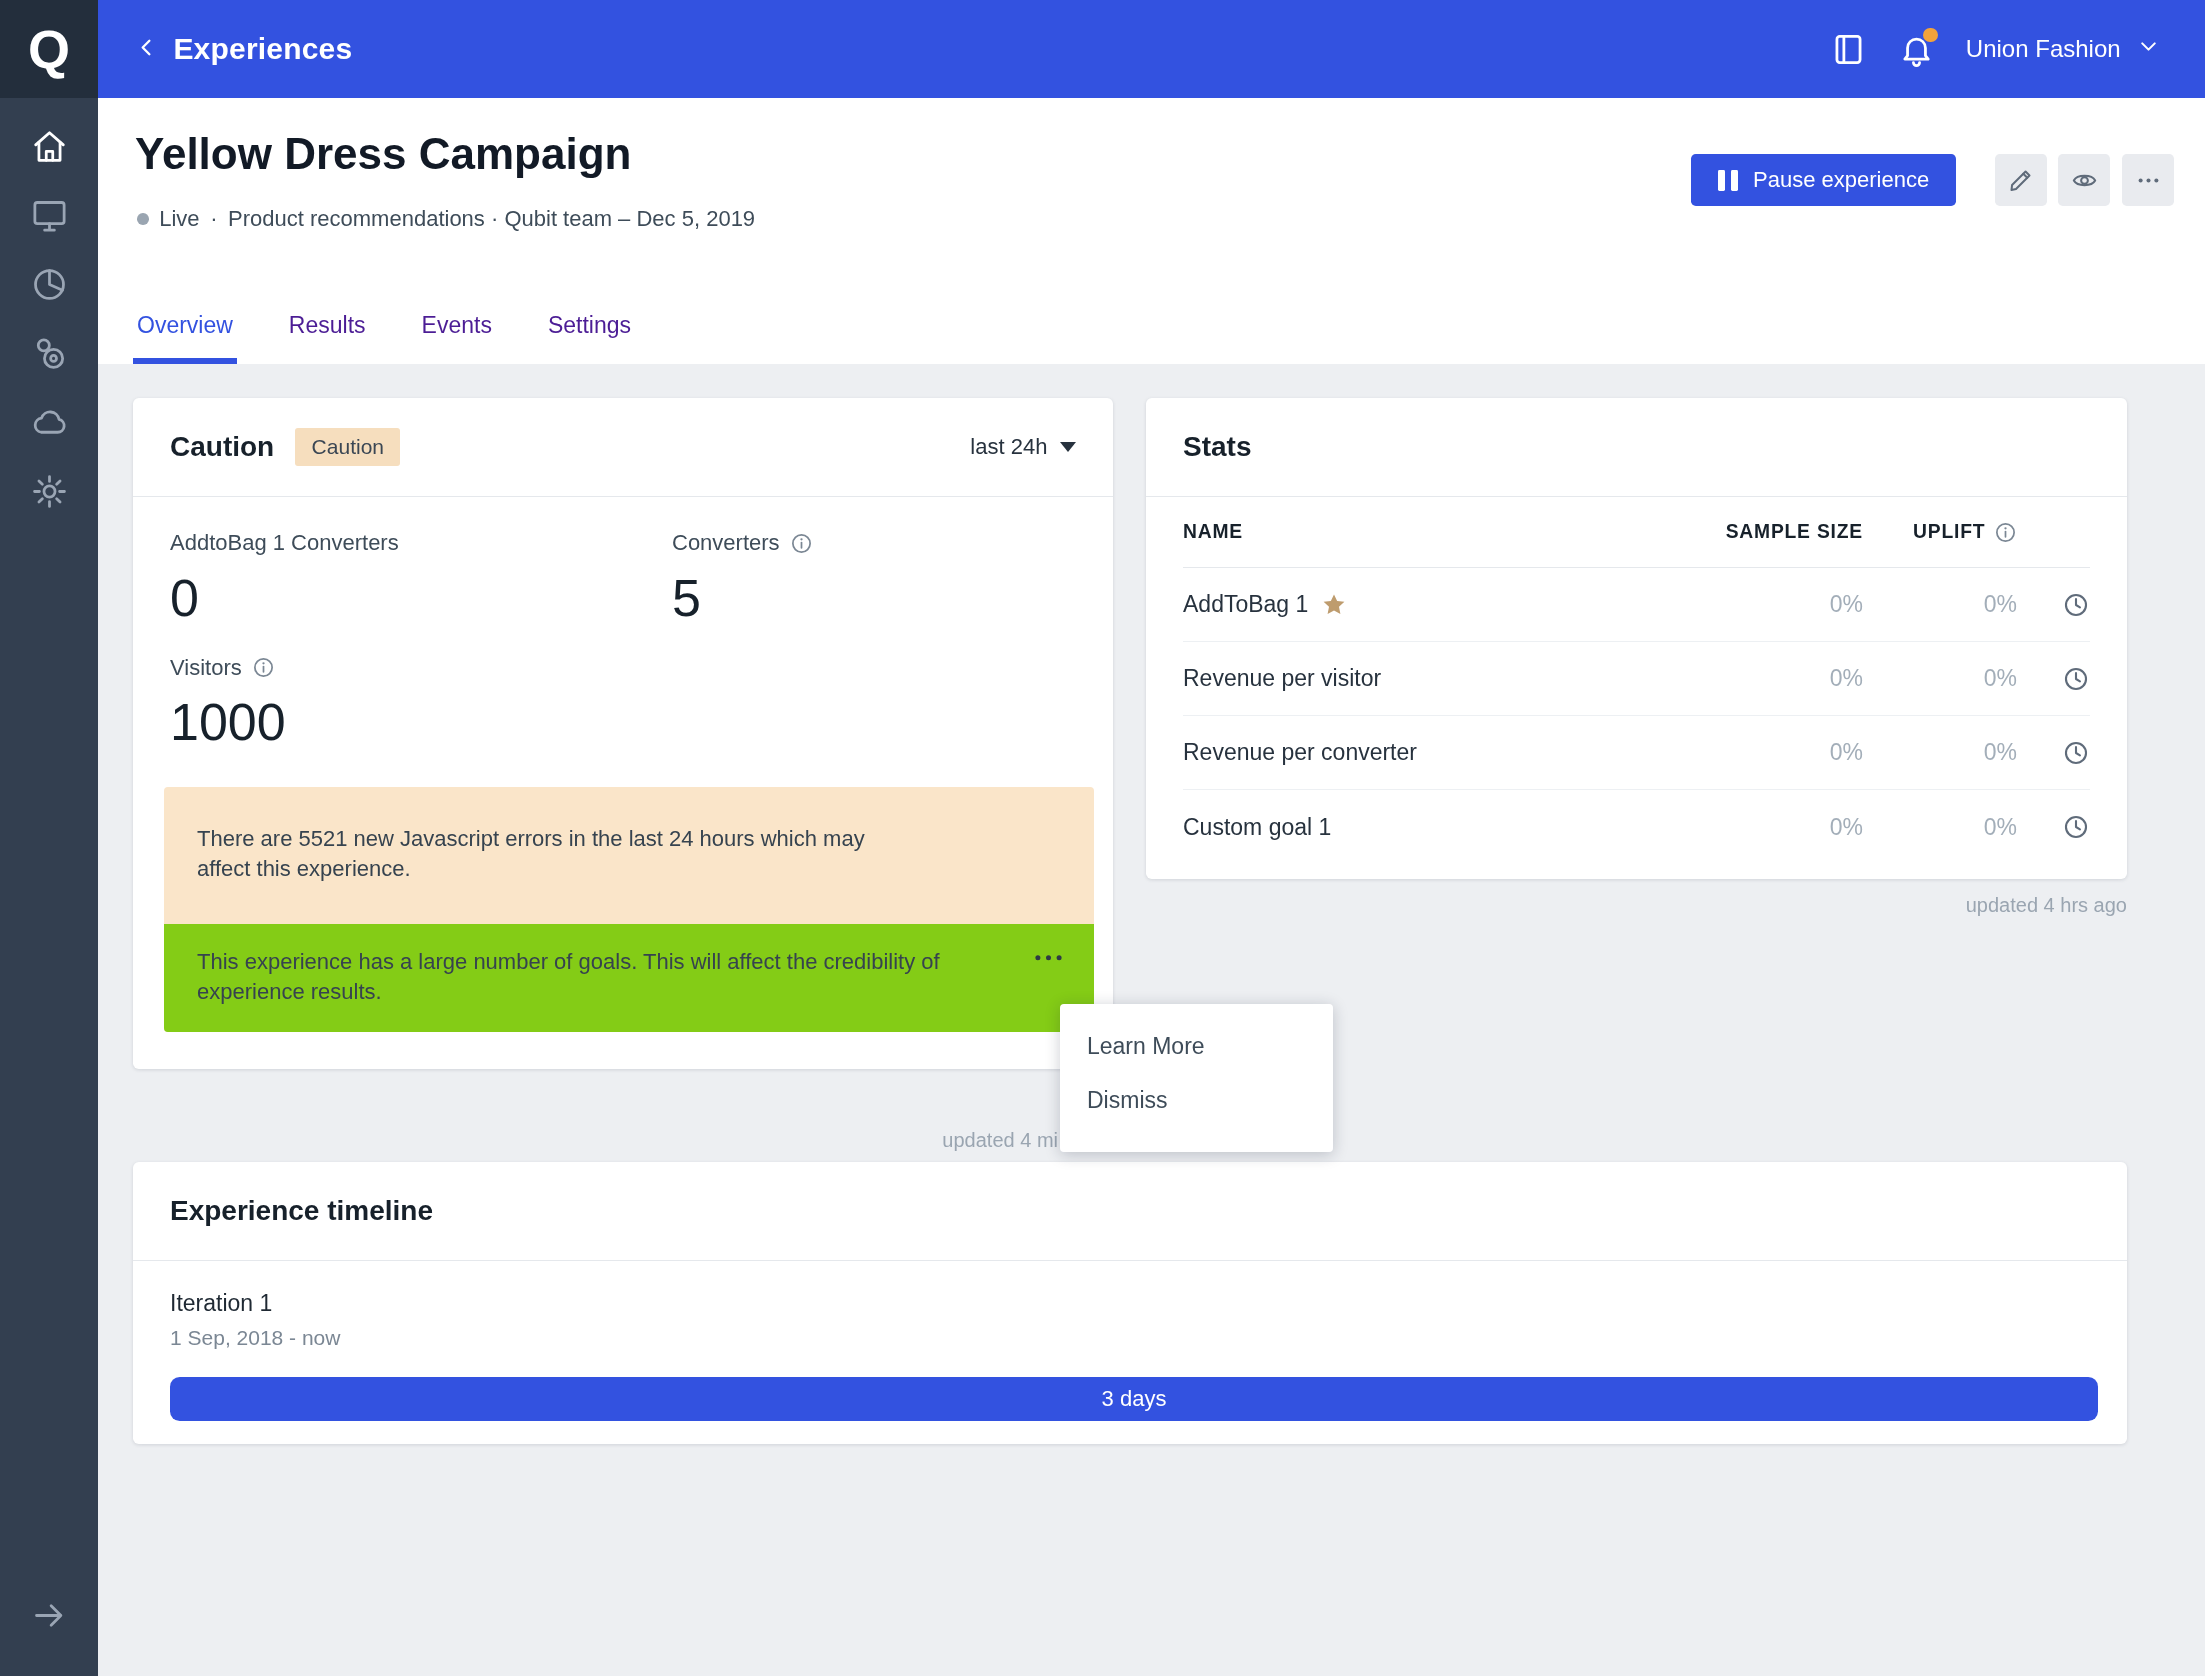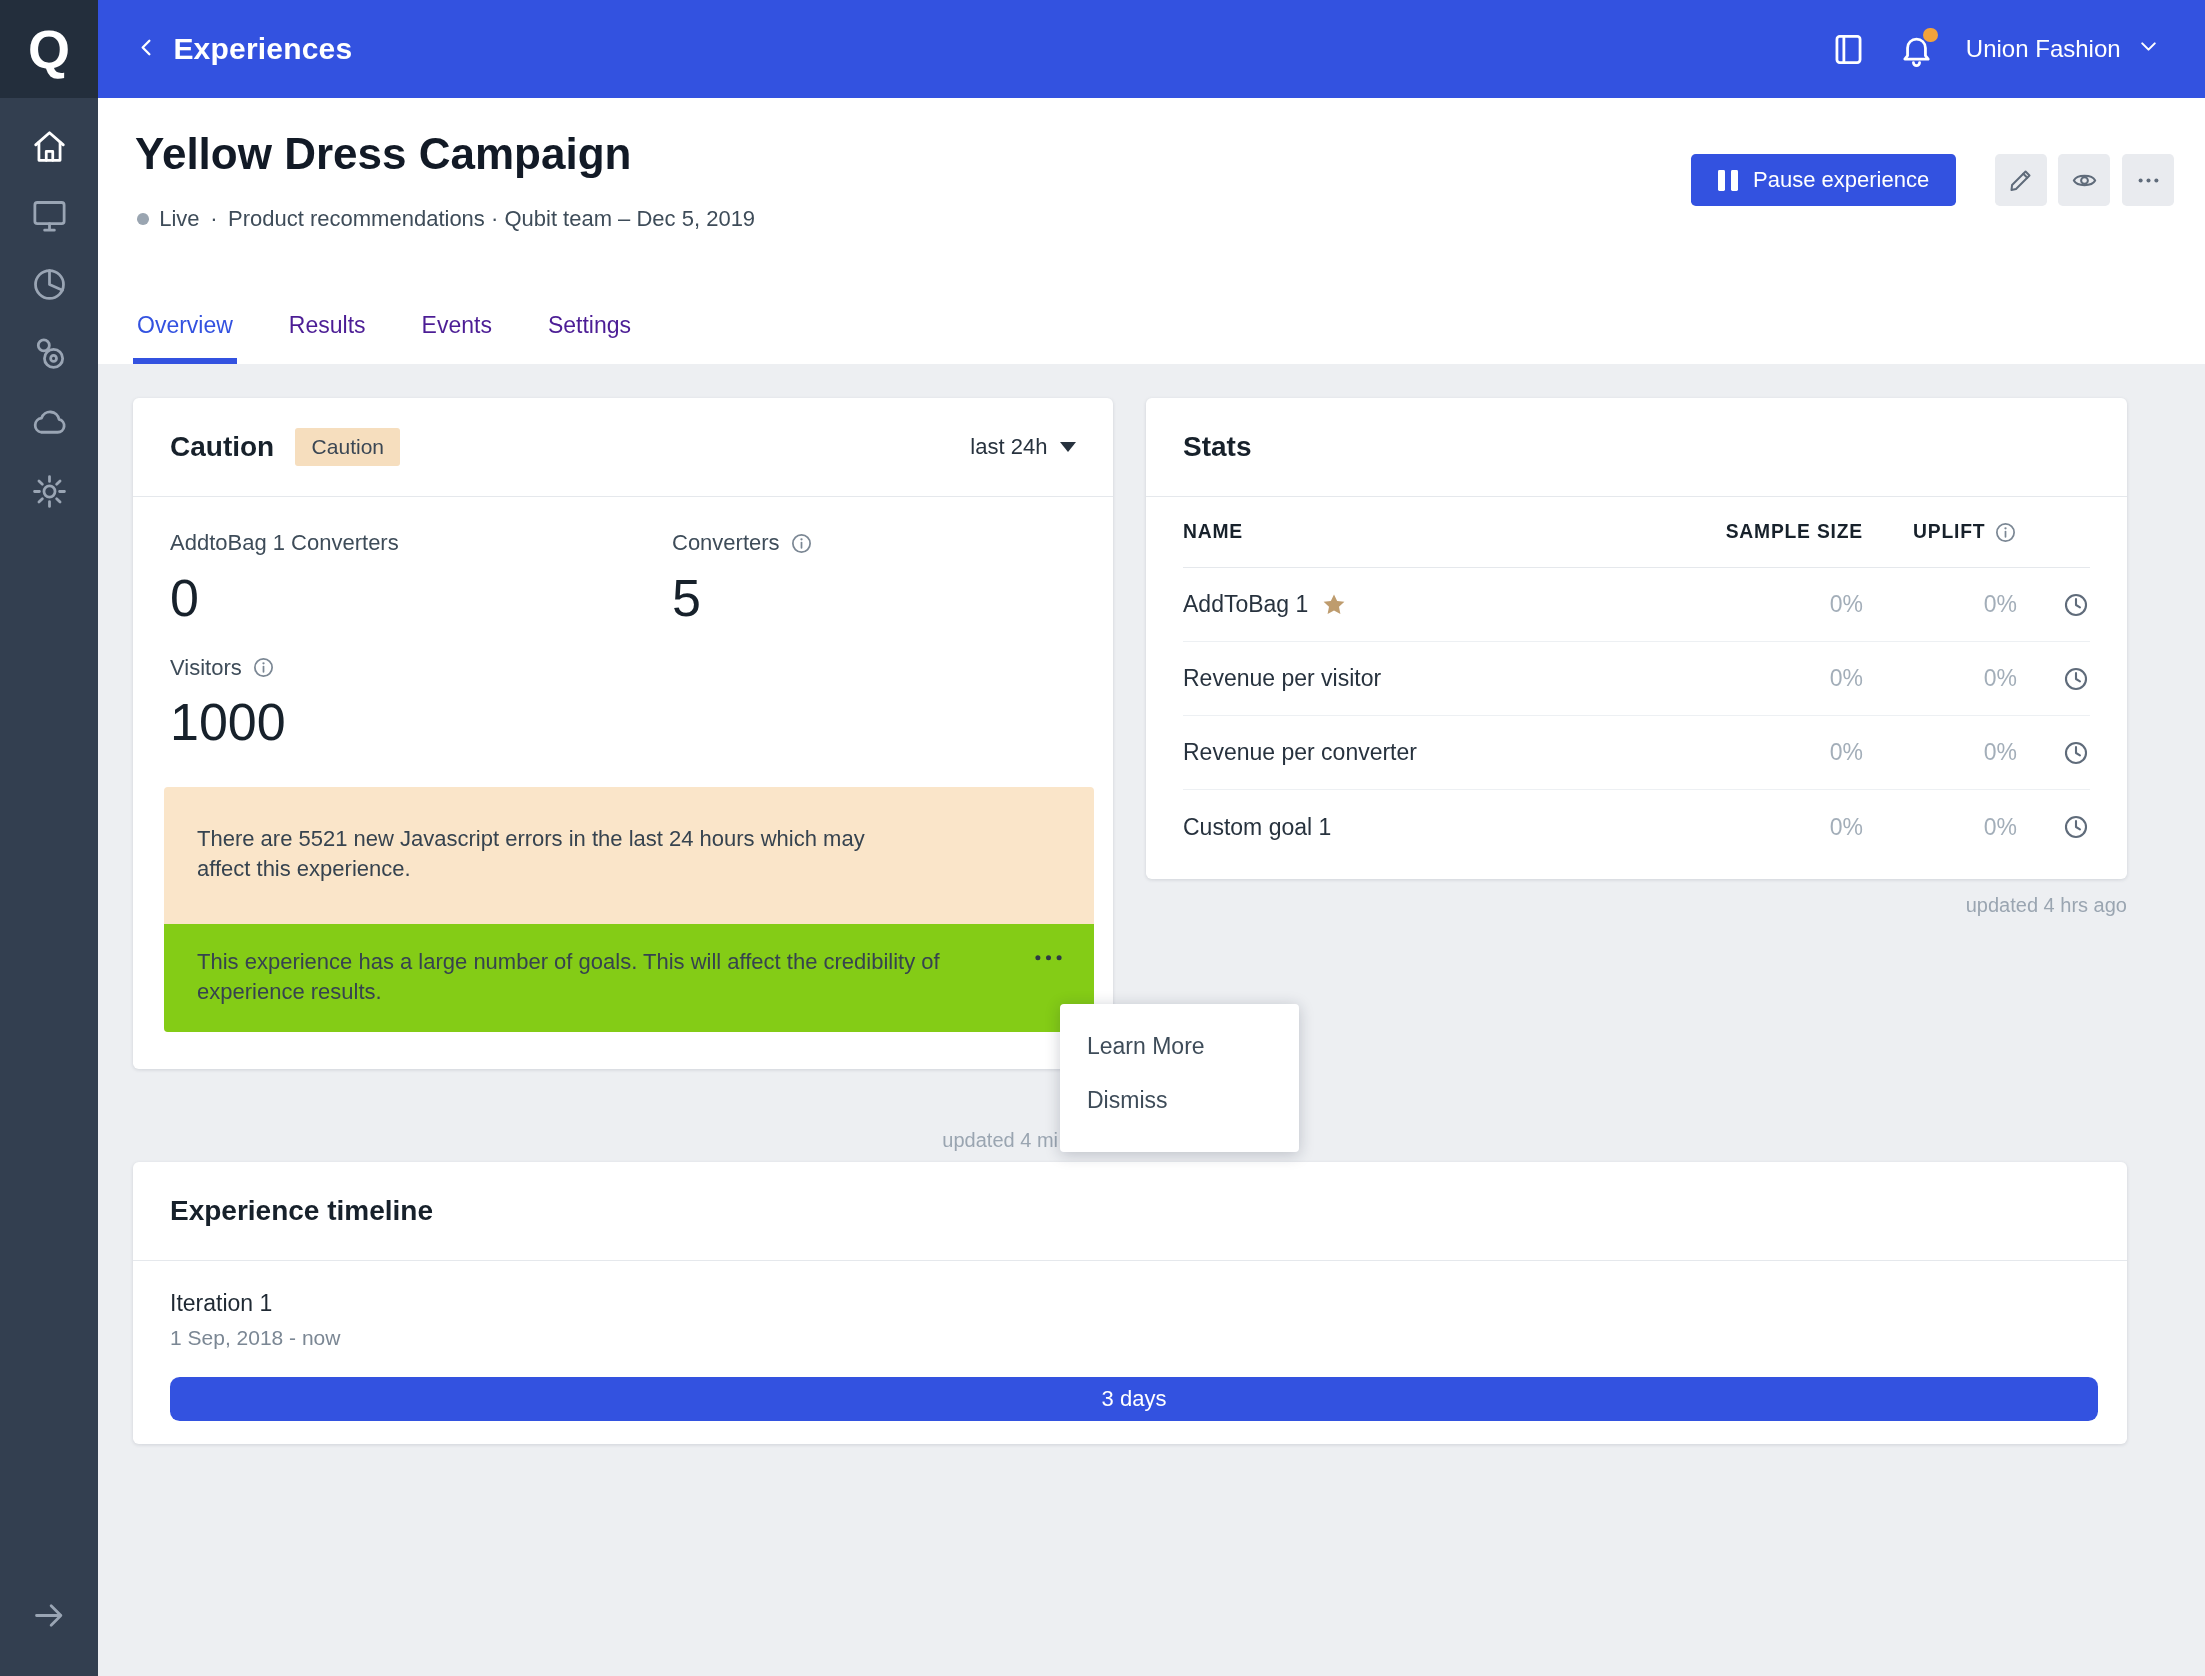--- a/index.html
+++ b/index.html
@@ -65,21 +65,21 @@
   .alert-summary { font-size: 22px; }
   .chevron-up { cursor: pointer; }
   .chevron-up svg { width: 25px; height: 25px; stroke: #36434F; stroke-width: 2.2; fill: none; stroke-linecap: round; stroke-linejoin: round; }
   .alert-detail { padding: 37px 58px 39px 33px; font-size: 22px; line-height: 1.38; max-width: 801px; }
   .alert-strip { background: #84cc16; padding: 23px 29px 25px 33px; display: flex; align-items: flex-start; justify-content: space-between; gap: 21px; }
   .alert-strip-text { font-size: 22px; line-height: 1.38; max-width: 763px; }
   .strip-dots { cursor: pointer; padding-top: 3.9px; }
   .strip-dots svg { width: 33px; height: 13.5px; }
   .strip-dots circle { fill: #2E3A46; }
   .health-updated { position: absolute; left: 133px; top: 1129px; width: 925px; text-align: right; font-size: 20px; color: #9AA5B1; z-index: 10; }
-  .popup-menu { position: absolute; left: 1060px; top: 1004px; width: 239px; background: #fff; border-radius: 3.9px; box-shadow: 0 2.9px 15.4px rgba(23,33,54,.22); padding: 15.4px 0 25px; z-index: 30; }
+  .popup-menu { position: absolute; left: 1060px; top: 1004px; width: 273px; background: #fff; border-radius: 3.9px; box-shadow: 0 2.9px 15.4px rgba(23,33,54,.22); padding: 15.4px 0 25px; z-index: 30; }
   .popup-item { padding: 13.5px 27px; font-size: 23px; color: #3E4C59; cursor: pointer; }
 
   
   .card-stats { left: 1146px; top: 398px; width: 981px; }
   .stats-table { padding: 0 37px 15.4px; }
   .stats-header-row { display: flex; align-items: center; height: 71px; font-size: 19.3px; font-weight: 700; color: #17212B; letter-spacing: 0.8px; border-bottom: 1px solid #E5E8EC; }
   .col-name { flex: 1; display: flex; align-items: center; }
   .col-sample { width: 222px; text-align: right; justify-content: flex-end; }
   .col-uplift { width: 154px; display: flex; align-items: center; justify-content: flex-end; gap: 8.7px; }
   .col-clock { width: 73px; display: flex; justify-content: flex-end; }

